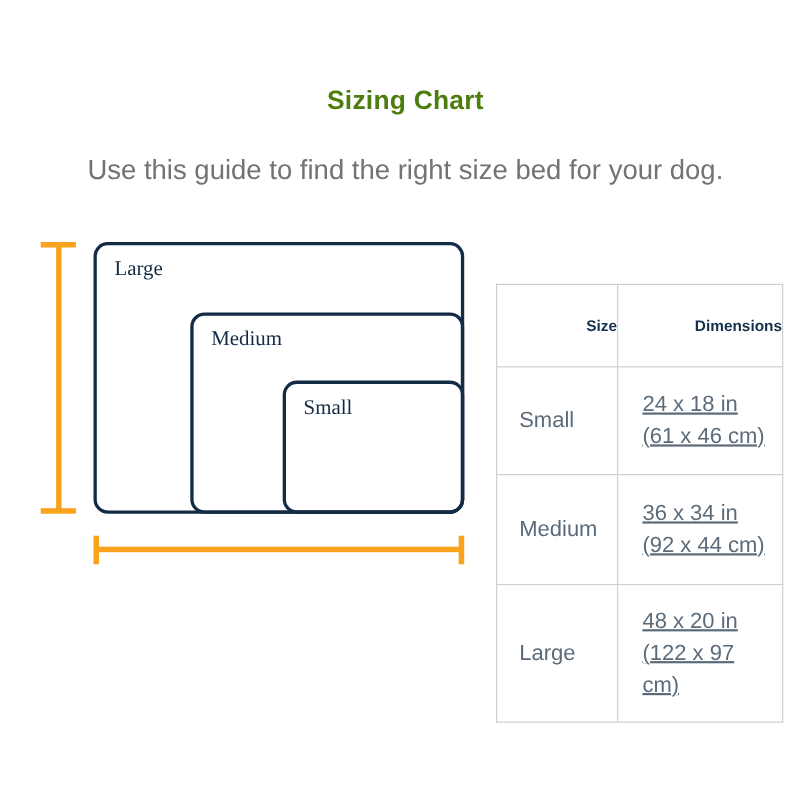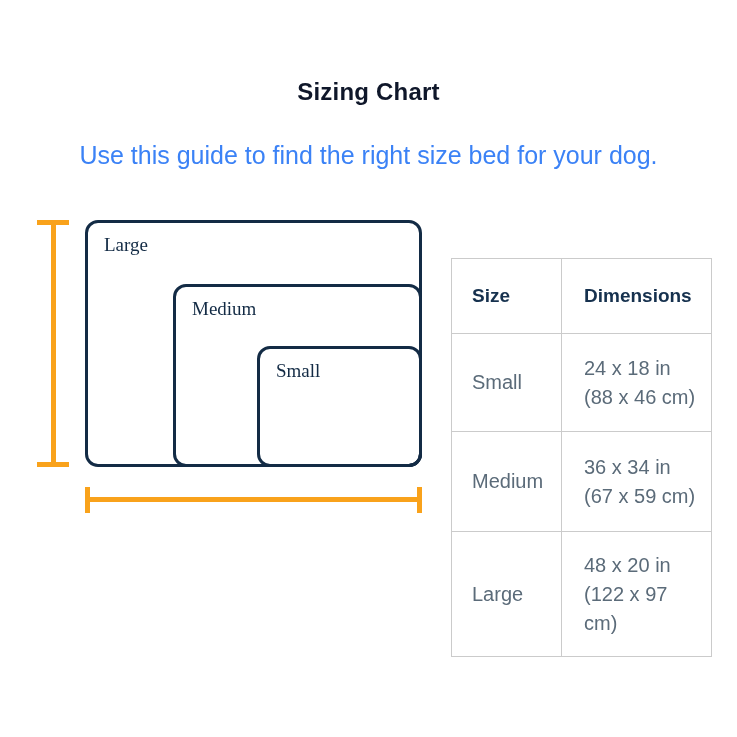--- a/index.html
+++ b/index.html
@@ -20,32 +20,32 @@
   .title {
     position: absolute;
     top: 78px;
     left: 0;
     width: 737px;
     margin: 0;
     text-align: center;
     font-size: 24px;
     font-weight: 700;
     letter-spacing: 0.2px;
-    color: #0f172a;
+    color: #4d7c0f;
   }
   .subtitle {
     position: absolute;
     top: 141px;
     left: 0;
     width: 737px;
     margin: 0;
     text-align: center;
     font-size: 25px;
     font-weight: 400;
-    color: #3b82f6;
+    color: #737373;
   }
 
   
   .bed-rect {
     position: absolute;
     box-sizing: border-box;
     border: 3px solid #132B45;
     border-radius: 13px;
     background: transparent;
   }
@@ -127,33 +127,34 @@
   .size-table col.col-dims { width: 150px; }
   .size-table th,
   .size-table td {
     border: 1px solid #CBCBCB;
     box-sizing: border-box;
     vertical-align: middle;
     text-align: left;
   }
   .size-table th {
     height: 75px;
-    font-size: 19px;
+    font-size: 14px;
     font-weight: 700;
     color: #16314E;
     padding: 0 0 0 20px;
+    text-align: right;
   }
   .size-table th.dims-header { padding-left: 22px; }
   .size-table td {
     font-size: 20px;
     font-weight: 400;
     color: #5B6B79;
     padding: 0 6px 0 20px;
   }
-  .size-table td.dims-cell { padding-left: 22px; }
+  .size-table td.dims-cell { padding-left: 22px; text-decoration: underline; }
   .row-small  td { height: 98px; }
   .row-medium td { height: 100px; }
   .row-large  td { height: 125px; }
   .dim-line {
     display: block;
     line-height: 29px;
   }
 </style>
 </head>
 <body>
@@ -198,28 +199,28 @@
       <tr>
         <th>Size</th>
         <th class="dims-header">Dimensions</th>
       </tr>
     </thead>
     <tbody>
       <tr class="row-small">
         <td>Small</td>
         <td class="dims-cell">
           <span class="dim-line">24 x 18 in</span>
-          <span class="dim-line">(88 x 46 cm)</span>
+          <span class="dim-line">(61 x 46 cm)</span>
         </td>
       </tr>
       <tr class="row-medium">
         <td>Medium</td>
         <td class="dims-cell">
           <span class="dim-line">36 x 34 in</span>
-          <span class="dim-line">(67 x 59 cm)</span>
+          <span class="dim-line">(92 x 44 cm)</span>
         </td>
       </tr>
       <tr class="row-large">
         <td>Large</td>
         <td class="dims-cell">
           <span class="dim-line">48 x 20 in</span>
           <span class="dim-line">(122 x 97</span>
           <span class="dim-line">cm)</span>
         </td>
       </tr>

